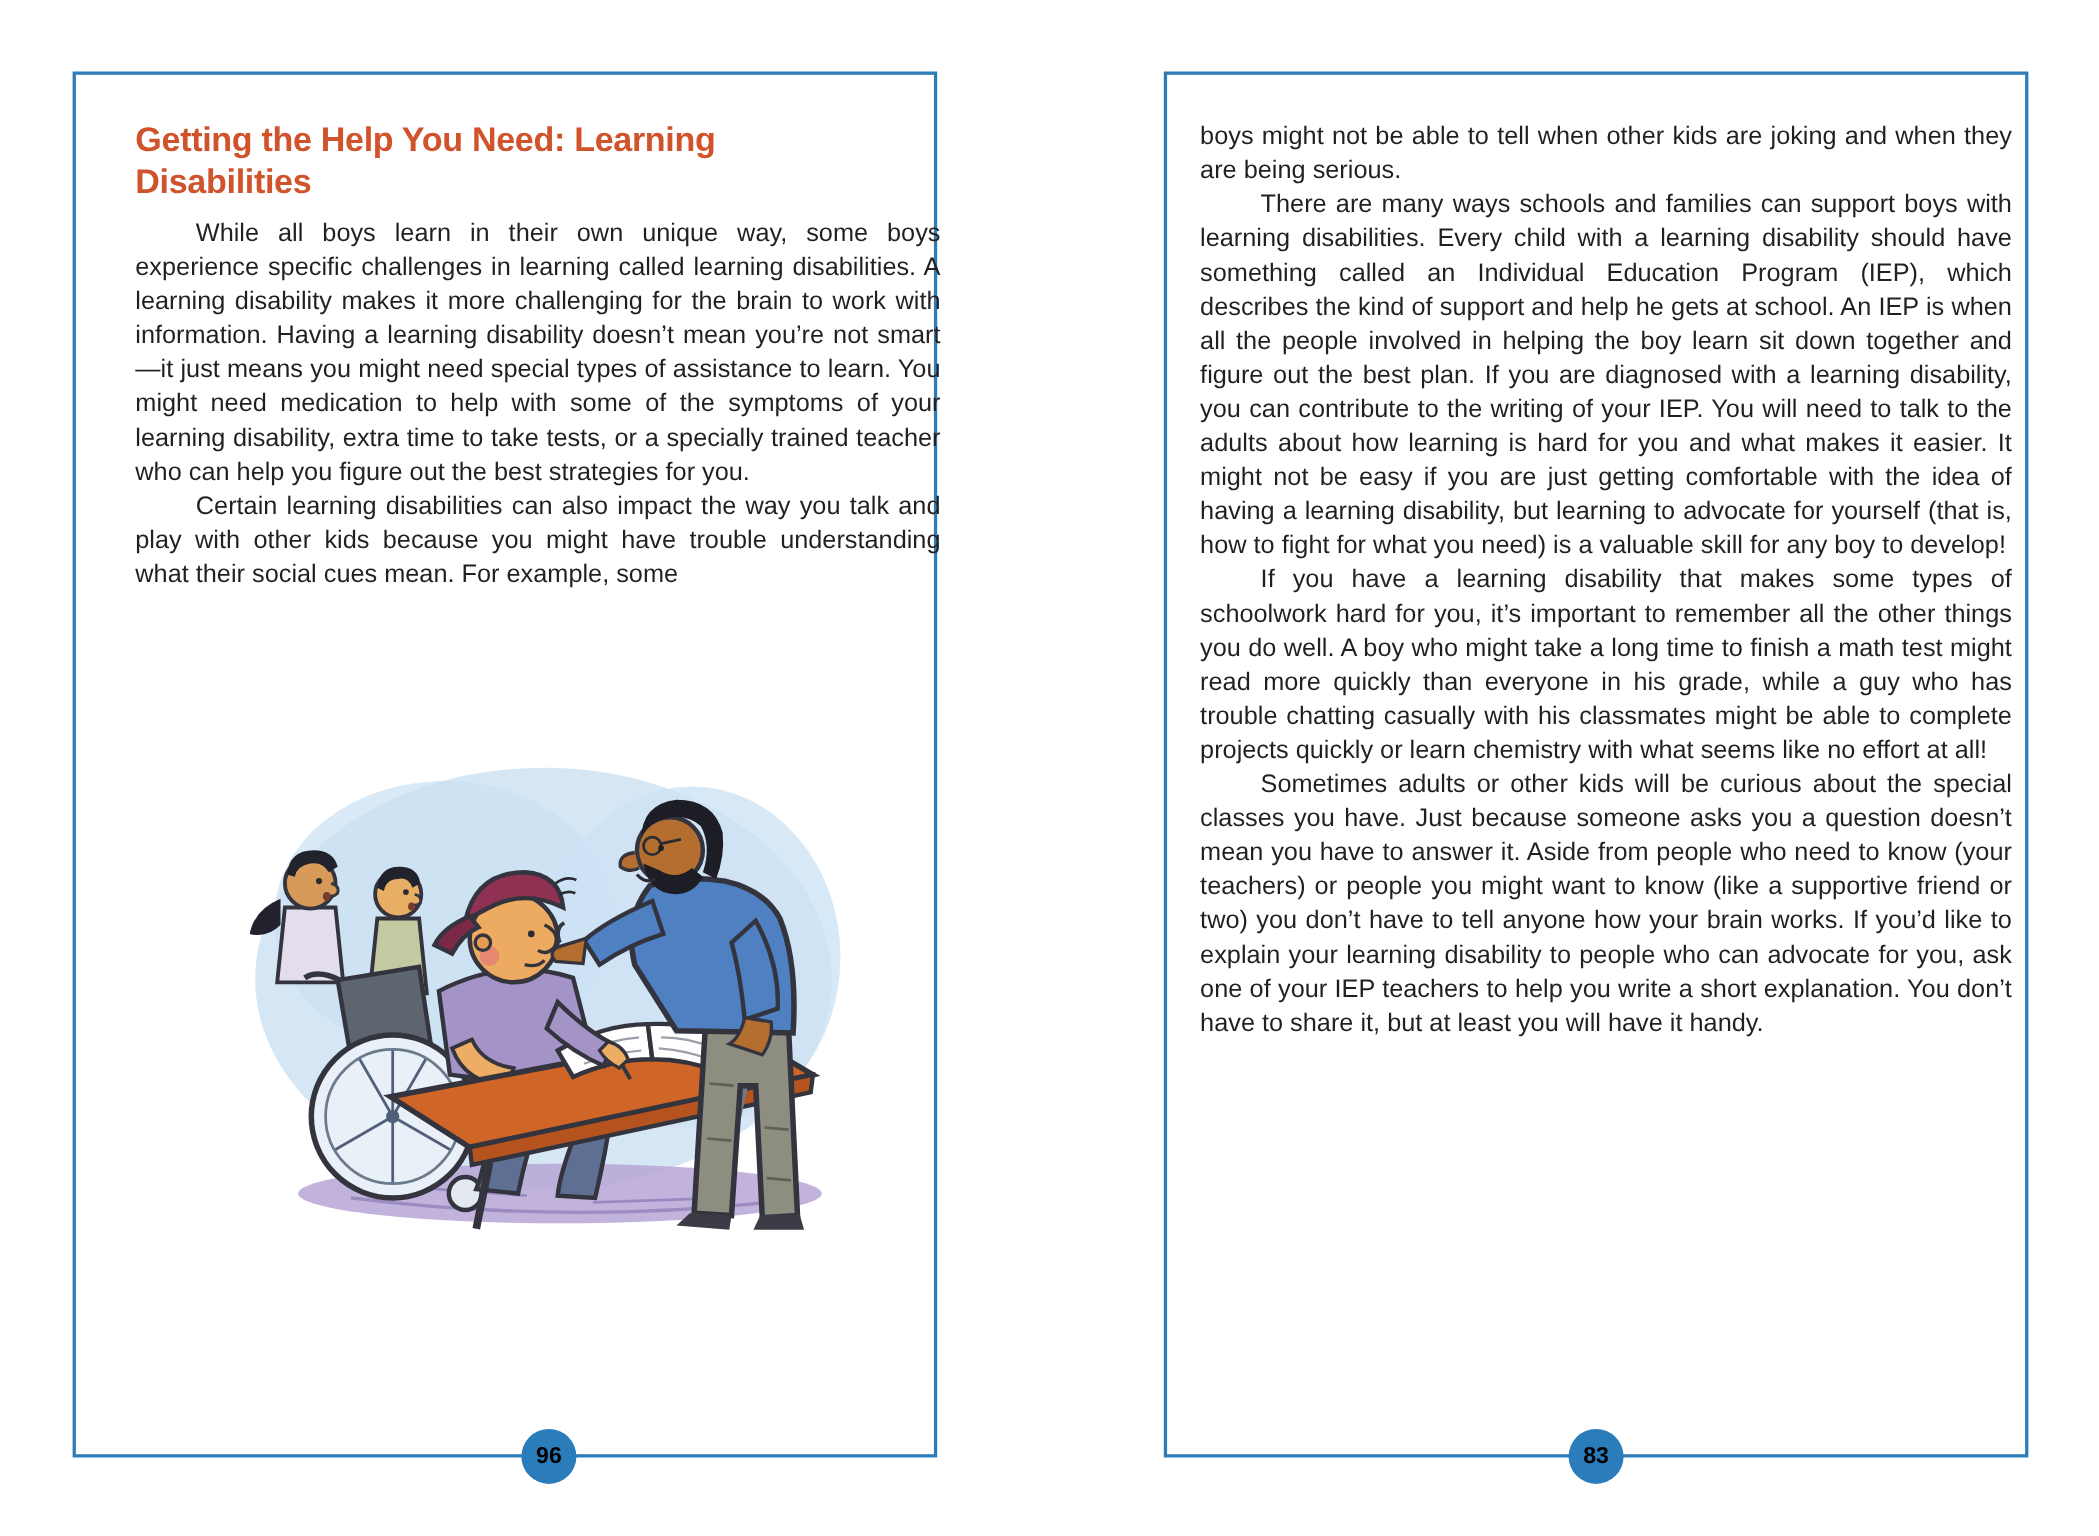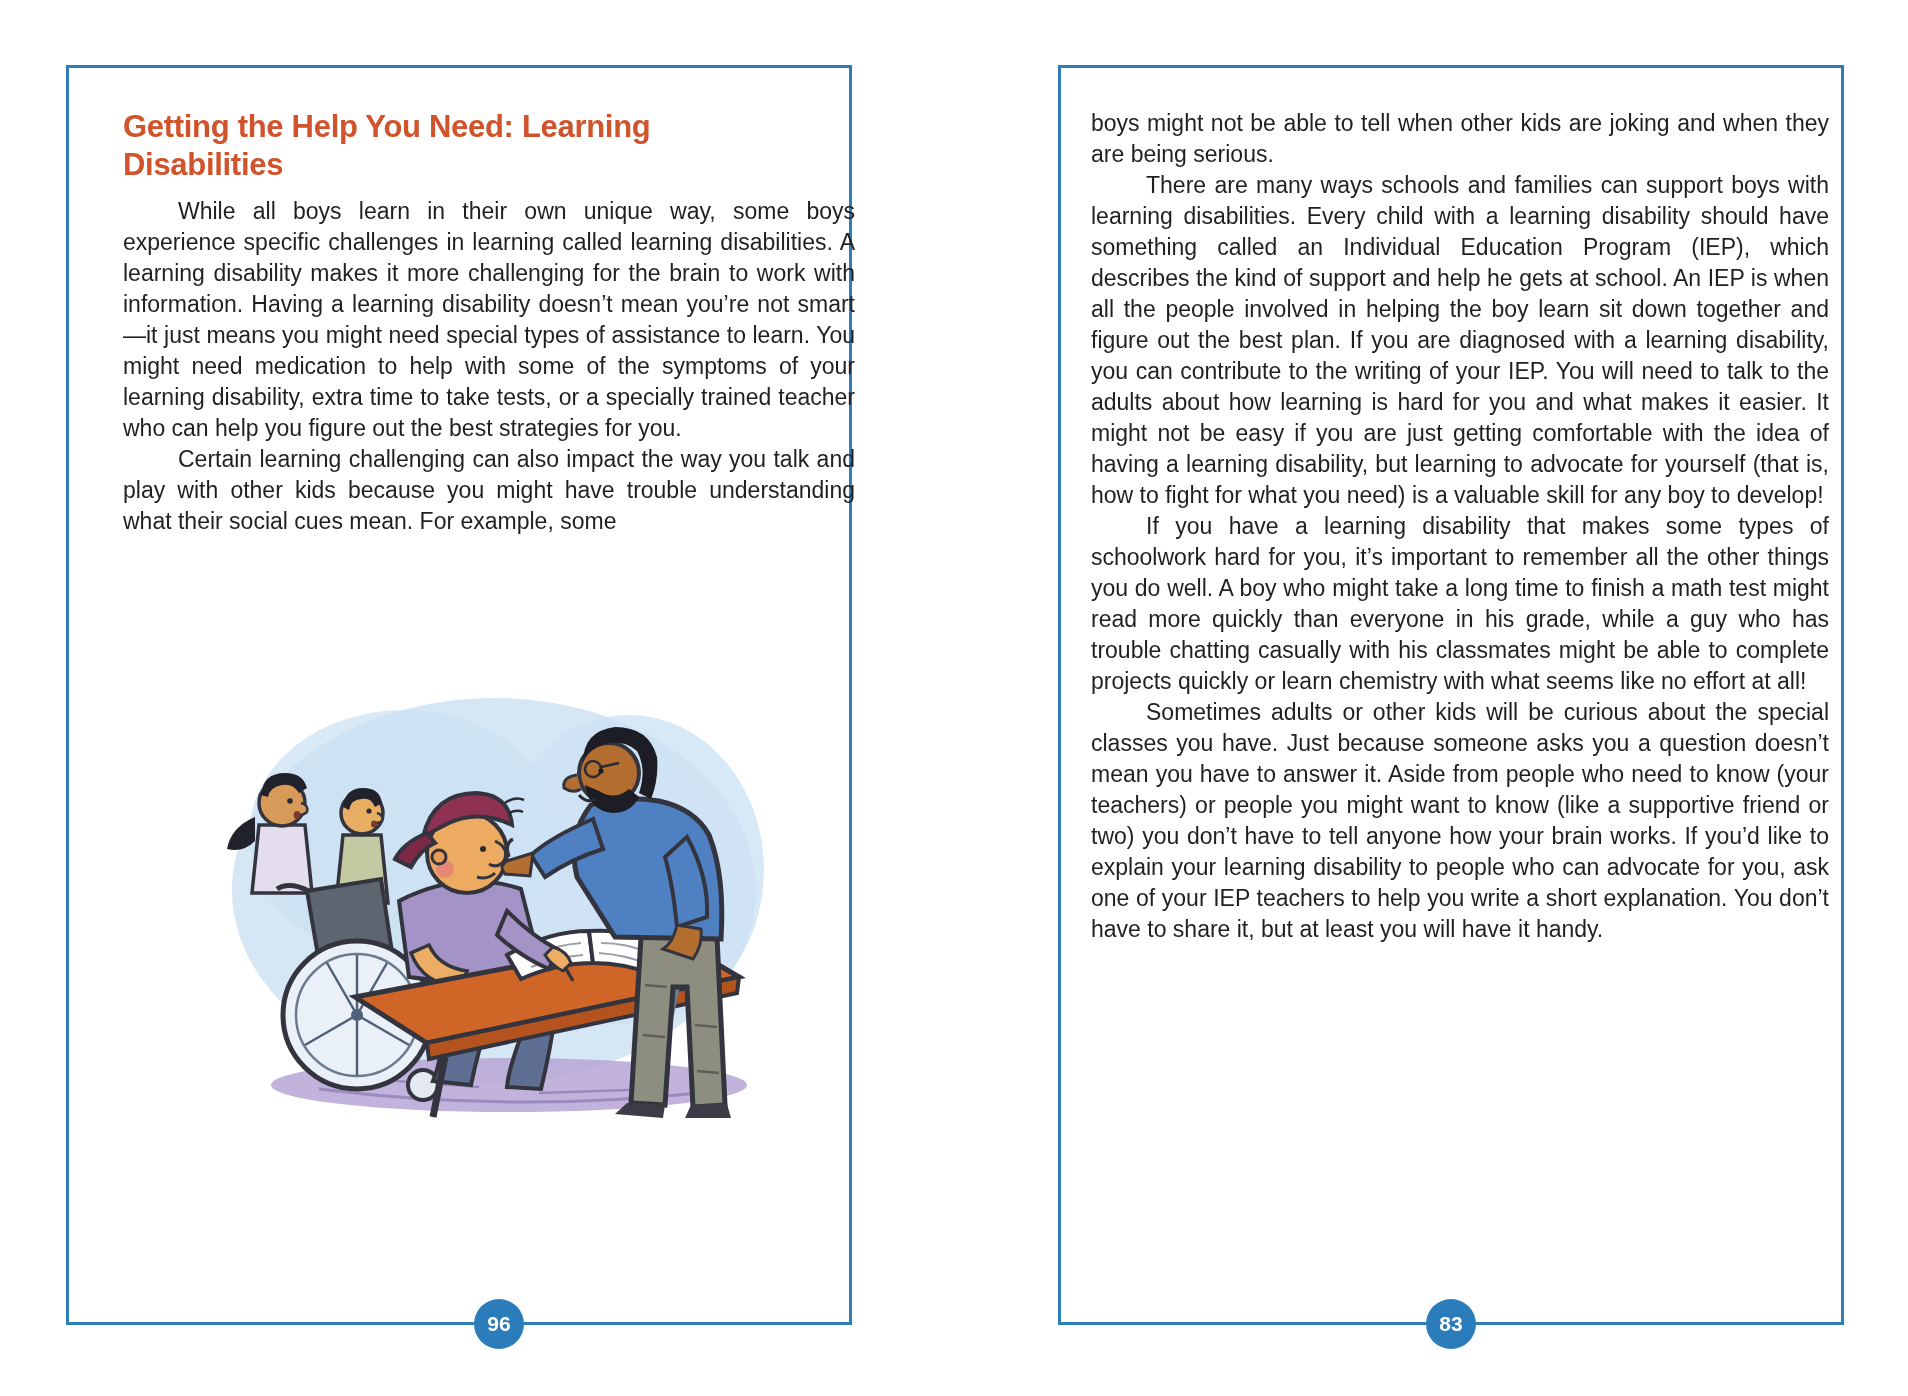--- a/index.html
+++ b/index.html
@@ -50,35 +50,35 @@
     justify-content:center;
   }
   .badge{
     position:absolute;
     left:50%;
     bottom:-27px;
     transform:translateX(-50%);
     width:50px;height:50px;
     border-radius:50%;
     background:#2b7cbb;
-    color:#ffffff;
+    color:#000000;
     font-weight:bold;
     font-size:21px;
     display:flex;align-items:center;justify-content:center;
     z-index:2;
   }
 </style>
 </head>
 <body>
 
 <div class="page left">
   <div class="page-inner">
     <h1 class="heading"><span>Getting the Help You Need: Learning</span><br><span>Disabilities</span></h1>
     <p class="bodytext indent">While all boys learn in their own unique way, some boys experience specific challenges in learning called learning disabilities. A learning disability makes it more challenging for the brain to work with information. Having a learning disability doesn’t mean you’re not smart—it just means you might need special types of assistance to learn. You might need medication to help with some of the symptoms of your learning disability, extra time to take tests, or a specially trained teacher who can help you figure out the best strategies for you.</p>
-    <p class="bodytext indent">Certain learning challenging can also impact the way you talk and play with other kids because you might have trouble understanding what their social cues mean. For example, some</p>
+    <p class="bodytext indent">Certain learning disabilities can also impact the way you talk and play with other kids because you might have trouble understanding what their social cues mean. For example, some</p>
 
     <div class="figure-wrap">
       <svg width="560" height="440" viewBox="0 0 560 440">
 
         <g>
           <ellipse cx="285" cy="205" rx="262" ry="192" fill="#d5e6f5"></ellipse>
           <ellipse cx="195" cy="150" rx="155" ry="125" fill="#c9dff2" opacity="0.7"></ellipse>
           <ellipse cx="420" cy="185" rx="135" ry="155" fill="#cde2f4" opacity="0.8"></ellipse>
         </g>
 

